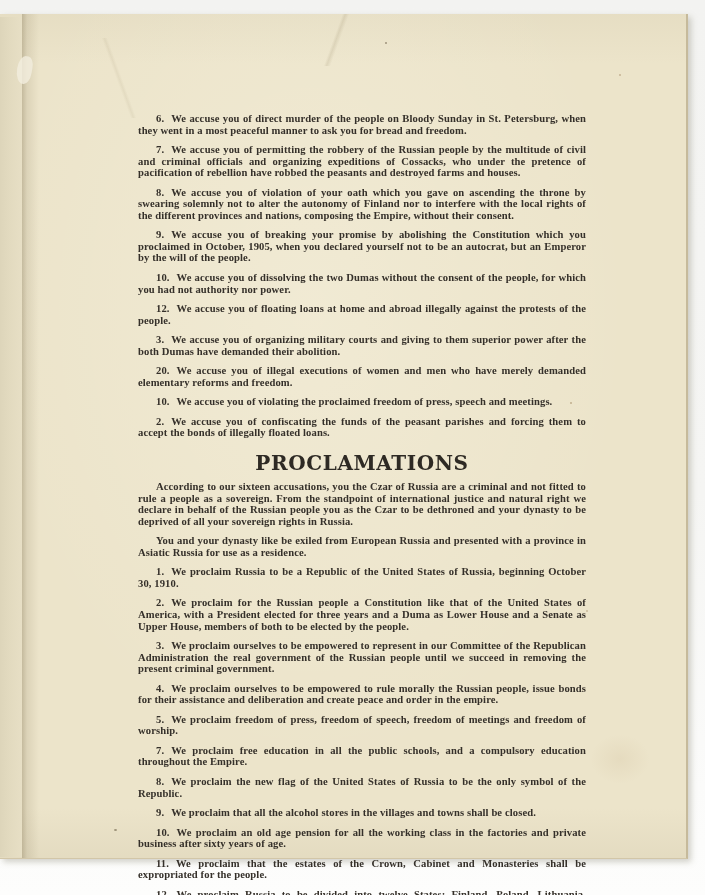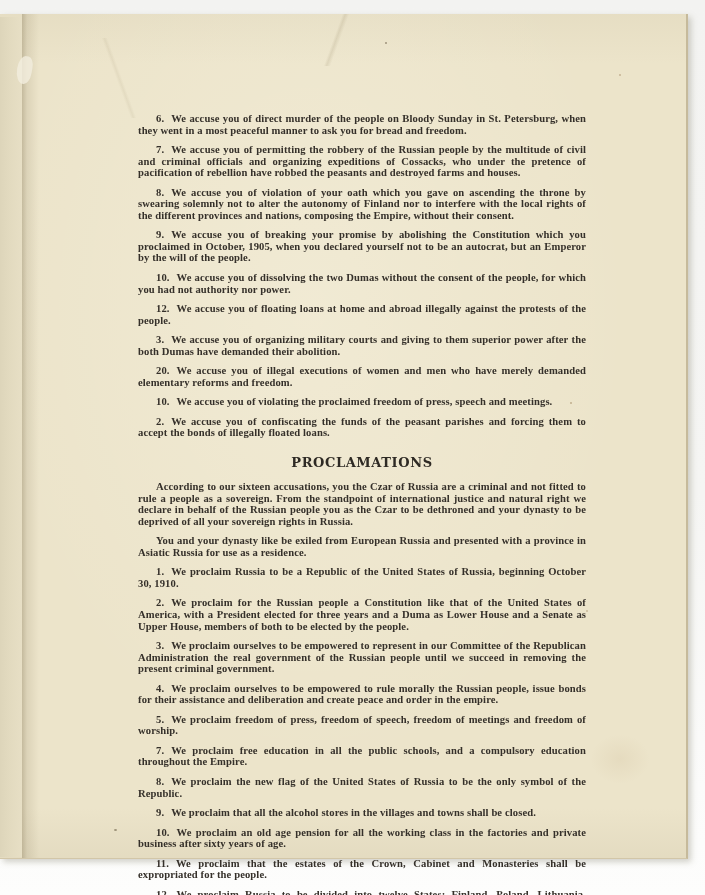--- a/index.html
+++ b/index.html
@@ -65,21 +65,21 @@
     color:var(--ink);
     font-size:10.6px;line-height:11.55px;
     font-weight:bold;
     text-align:justify;
     letter-spacing:0.1px;
   }
   .text-block p{margin:8px;text-indent:18px;}
   .text-block .num{margin-right:7px;}
   .doc-heading{
     font-family:"DejaVu Serif", serif;
-    font-size:13px;line-height:20px;
+    font-size:20px;line-height:20px;
     font-weight:bold;
     letter-spacing:0.6px;
     text-align:center;text-indent:0;
     color:#2e2a24;
     margin:14px 0 7px 0;
   }
 </style>
 </head>
 <body>
 

